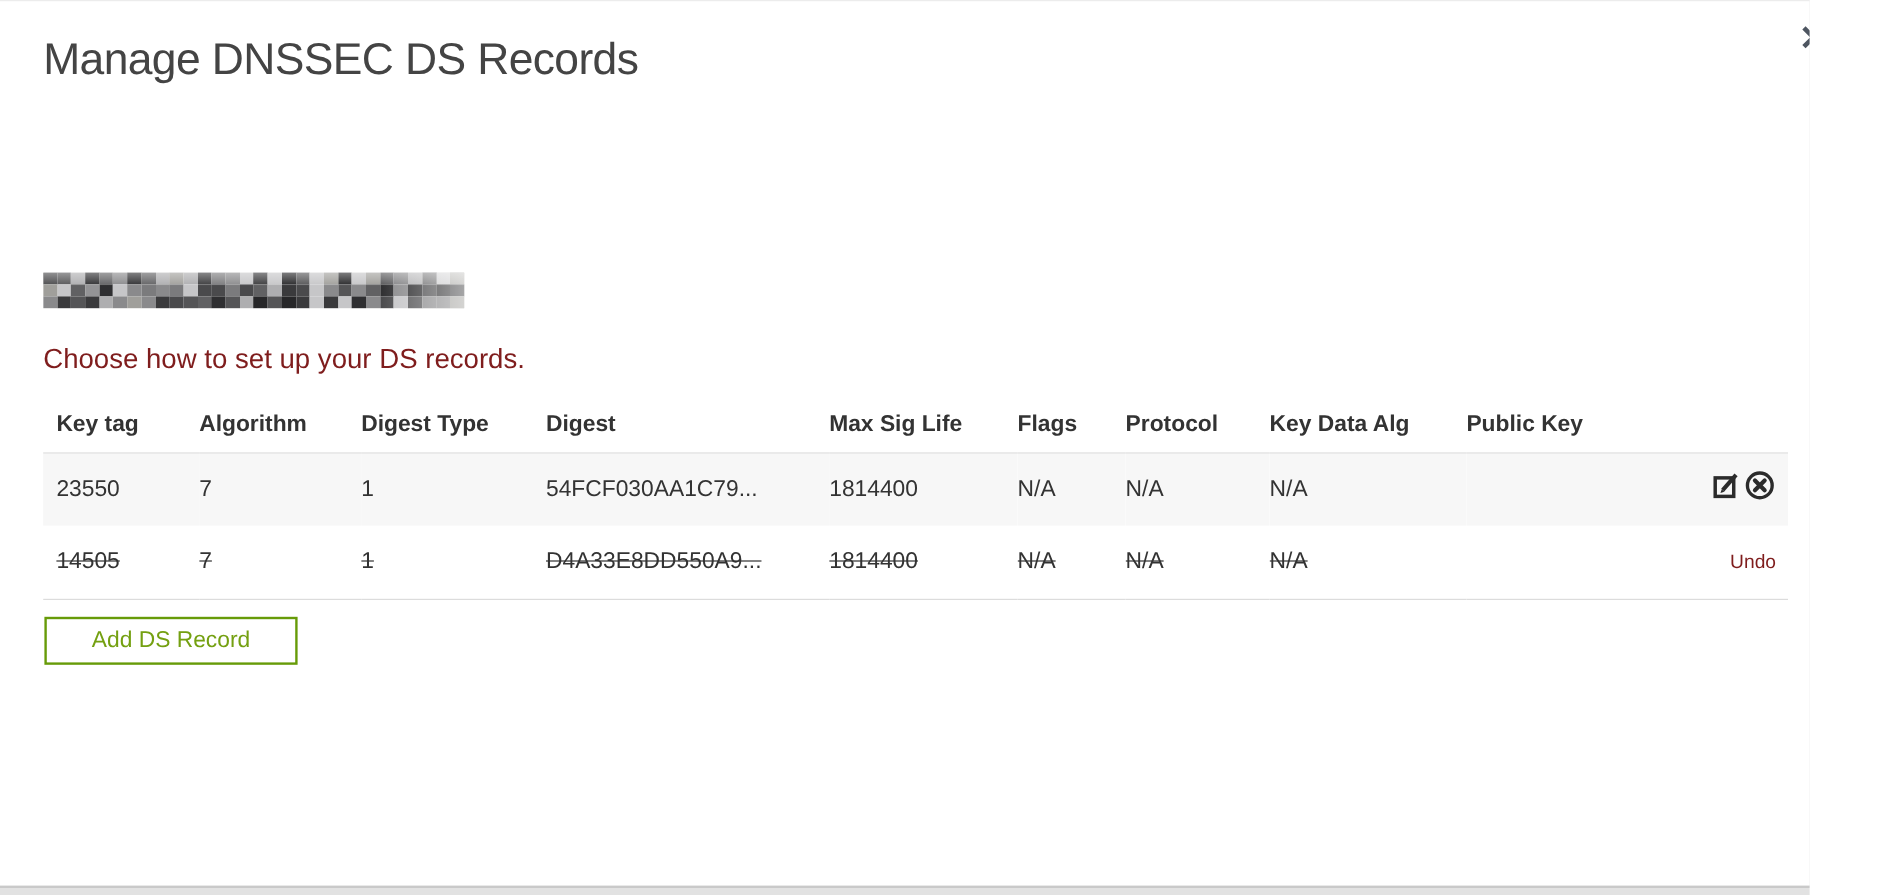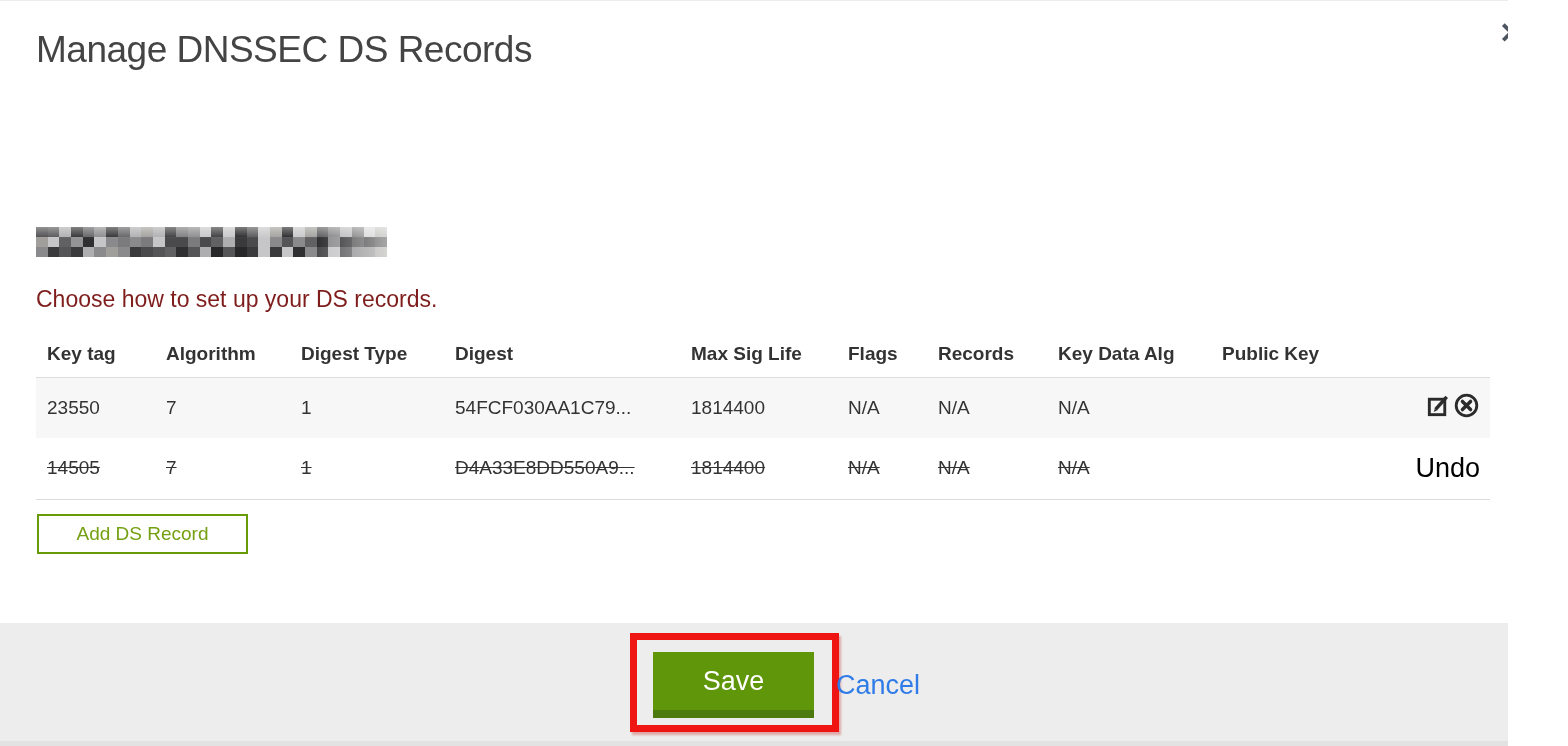--- a/index.html
+++ b/index.html
@@ -57,21 +57,21 @@
     height:61px; vertical-align:middle; white-space:nowrap; overflow:hidden;
   }
   .ds-table th:first-child, .ds-table td:first-child { padding-left:11px; }
   .ds-table tr.row-active { background:#f7f7f7; border-top:1px solid #dcdcdc; }
   .ds-table tr.row-deleted { background:#ffffff; border-bottom:1px solid #dcdcdc; }
   .ds-table tr.row-deleted td { text-decoration:line-through; }
   .ds-table tr.row-deleted td.actions-cell { text-decoration:none; }
   .actions-cell { text-align:right; padding-right:10px; }
   .icon-btn { display:inline-block; vertical-align:middle; cursor:pointer; }
   .icon-btn + .icon-btn { margin-left:1px; }
-  .undo-link { color:#000000; cursor:pointer; text-decoration:none; font-size:27px; }
+  .undo-link { color:#7f1d1d; cursor:pointer; text-decoration:none; font-size:16px; }
 
   .add-btn {
     position:absolute; left:37px; top:513px; width:211px; height:40px;
     background:#ffffff; border:2px solid #679b08; color:#74a011;
     font-size:19px; font-family:"Liberation Sans", sans-serif;
     text-align:center; line-height:36px; cursor:pointer;
   }
 
   .footer {
     position:absolute; left:0; top:622px; width:1566px; height:118px;
@@ -211,21 +211,21 @@
         <col style="width:90px">
       </colgroup>
       <thead>
         <tr>
           <th>Key tag</th>
           <th>Algorithm</th>
           <th>Digest Type</th>
           <th>Digest</th>
           <th>Max Sig Life</th>
           <th>Flags</th>
-          <th>Records</th>
+          <th>Protocol</th>
           <th>Key Data Alg</th>
           <th>Public Key</th>
           <th></th>
         </tr>
       </thead>
       <tbody>
         <tr class="row-active">
           <td>23550</td>
           <td>7</td>
           <td>1</td>
@@ -262,20 +262,15 @@
           <td></td>
           <td class="actions-cell">
             <a class="undo-link">Undo</a>
           </td>
         </tr>
       </tbody>
     </table>
 
     <button class="add-btn">Add DS Record</button>
 
-    <div class="footer">
-      <div class="annotation-box"></div>
-      <button class="save-btn">Save</button>
-      <a class="cancel-link">Cancel</a>
-    </div>
 
   </div>
 </div>
 
 </body></html>

